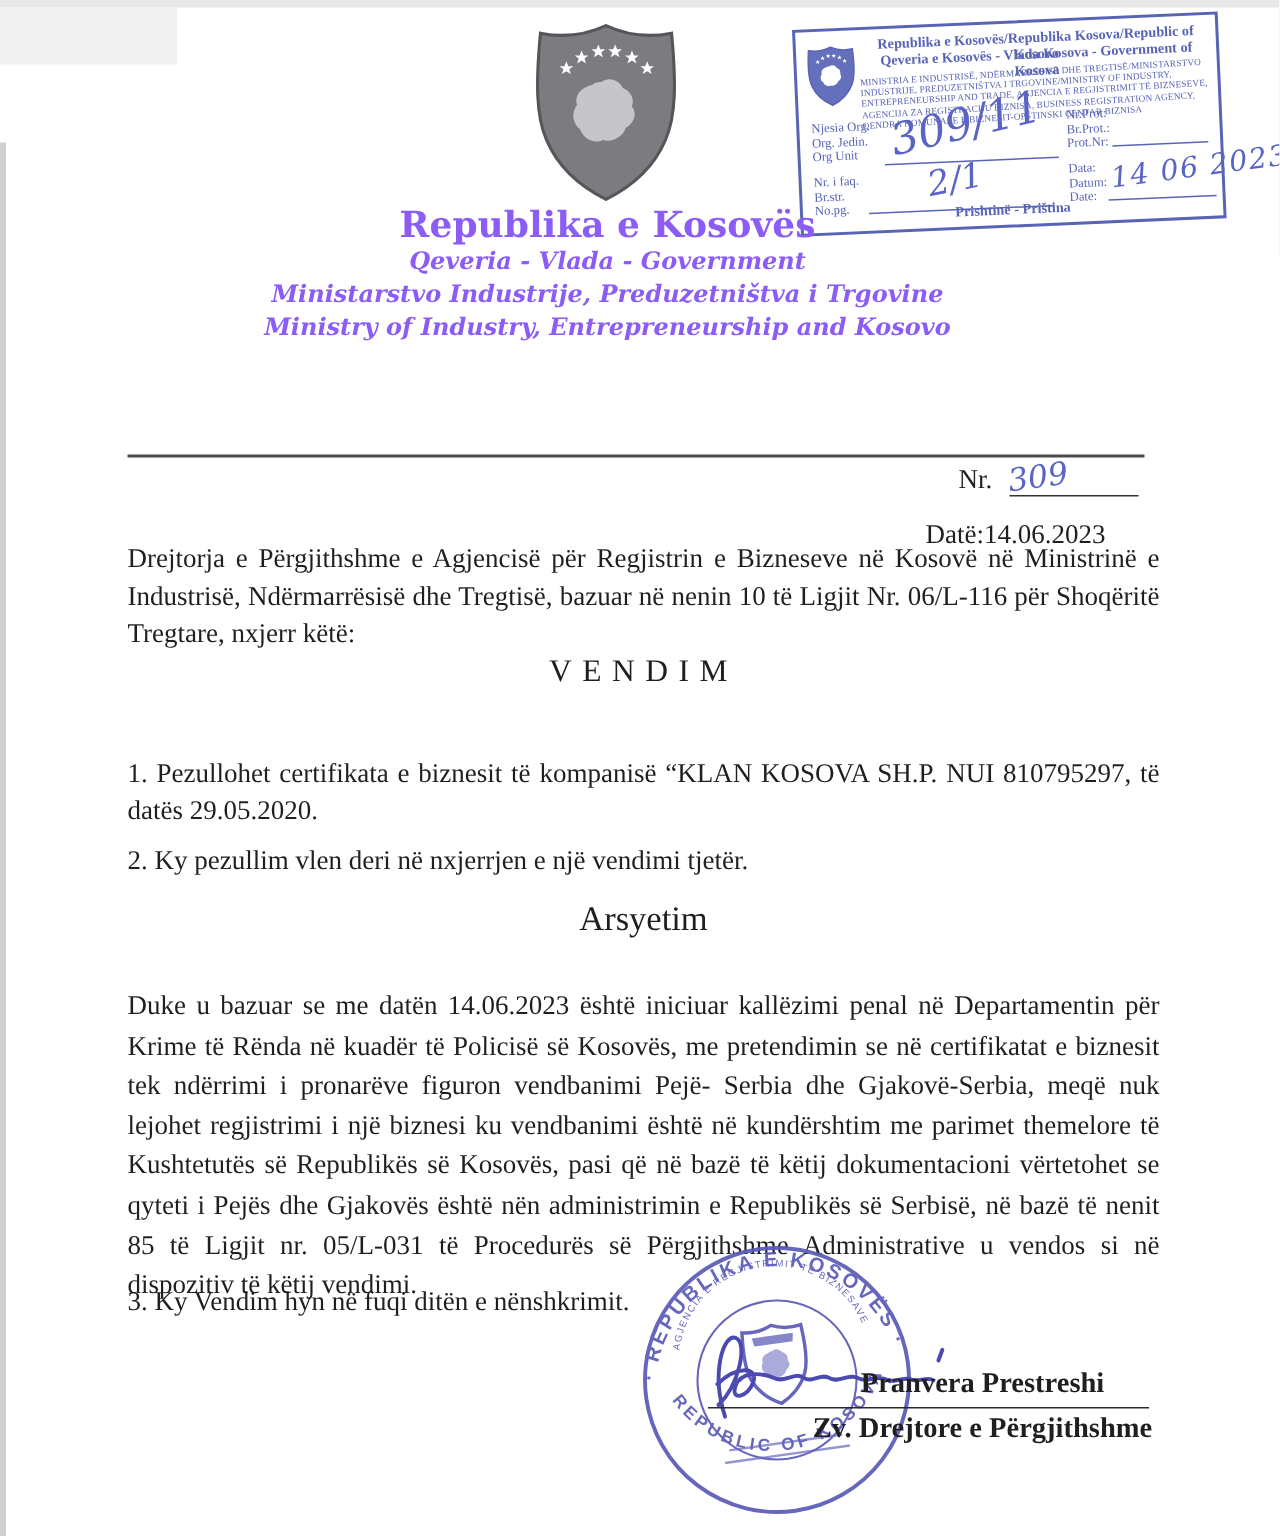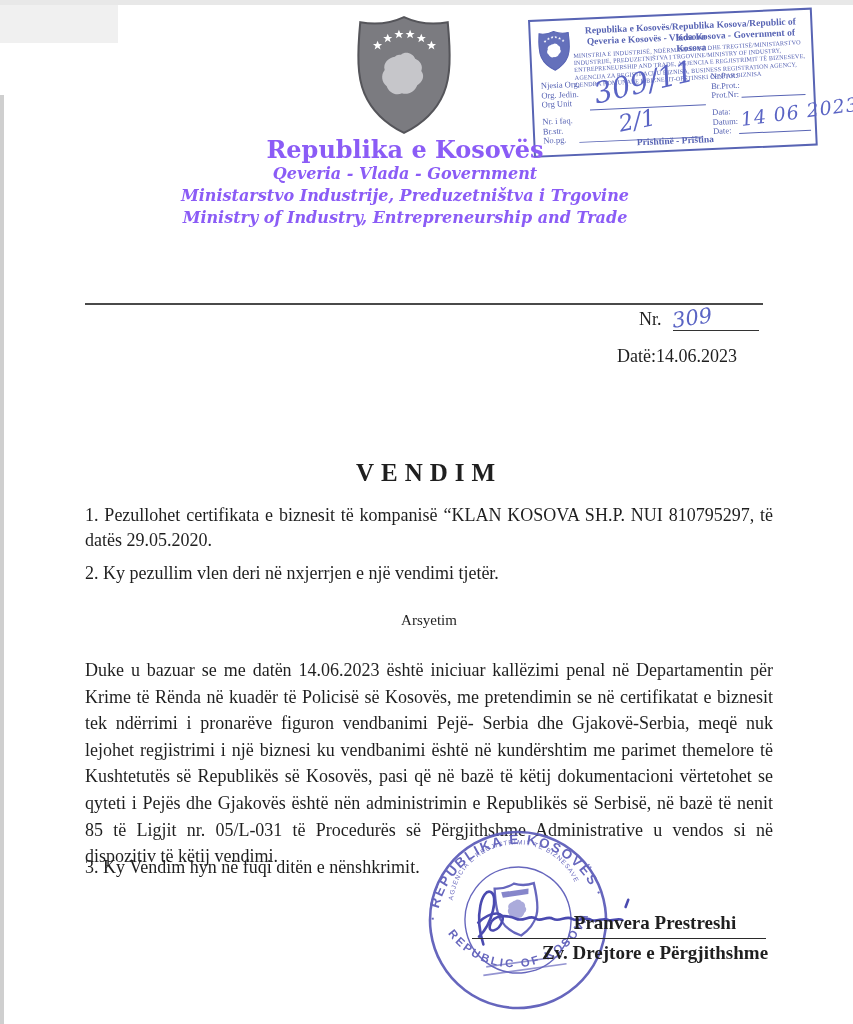--- a/index.html
+++ b/index.html
@@ -51,24 +51,24 @@
   .ref-nr-row{display:flex;align-items:flex-end;}
   .ref-nr-label{padding-left:44px;}
   .ref-nr-value{font-family:"DejaVu Serif",serif;font-style:italic;color:#5a64c4;font-size:21px;
      transform:rotate(-8deg);display:inline-block;margin-left:10px;}
   .ref-nr-line{position:absolute;left:78px;top:24px;width:86px;border-top:1.6px solid #333;}
   .ref-date{margin-top:16px;padding-left:22px;}
 
   .para{position:absolute;left:85px;width:688px;font-size:18px;line-height:25px;text-align:justify;}
   .p-intro{top:360px;}
   .h-center{position:absolute;left:85px;width:688px;text-align:center;}
-  .h-vendim{top:459px;font-weight:bold;font-size:25px;letter-spacing:7px;}
+  .h-vendim{top:435px;font-weight:normal;font-size:21px;letter-spacing:7px;}
   .p-item1{top:503px;}
   .p-item2{top:561px;}
-  .h-arsyetim{top:600px;font-size:15px;margin-top:12px;}
+  .h-arsyetim{top:600px;font-size:23px;}
   .p-reason{top:657px;line-height:26.6px;}
   .p-item3{top:855px;}
 
   
   .round-stamp{position:absolute;left:418px;top:820px;width:200px;height:200px;transform:rotate(-8deg);opacity:.92;}
   .sig-script{position:absolute;left:448px;top:876px;width:240px;height:80px;}
   .sig-name{position:absolute;left:535px;top:900px;width:240px;text-align:center;font-weight:bold;font-size:19px;margin-top:12px;}
   .sig-line{position:absolute;left:472px;top:938px;width:294px;border-top:1.8px solid #2a2a2a;}
   .sig-title{position:absolute;left:535px;top:942px;width:240px;text-align:center;font-weight:bold;font-size:19px;}
 </style>
@@ -140,34 +140,35 @@
     <div class="rs-hand rs-v-date">14 06 2023</div>
     <div class="rs-rule rs-rule-date"></div>
 
     <div class="rs-city">Prishtinë - Priština</div>
   </div>
 
   <div class="titles">
     <div class="t1">Republika e Kosovës</div>
     <div class="t-it">Qeveria - Vlada - Government</div>
     <div class="t-it">Ministarstvo Industrije, Preduzetništva i Trgovine</div>
-    <div class="t-it">Ministry of Industry, Entrepreneurship and Trade</div>
+    <div class="t-it">Ministry of Industry, Entrepreneurship and Kosovo</div>
   </div>
 
   <div class="hr-main"></div>
 
   <div class="ref-block">
     <div class="ref-nr-row">
       <span class="ref-nr-label">Nr.</span>
       <span class="ref-nr-value">309</span>
     </div>
     <div class="ref-nr-line"></div>
     <div class="ref-date">Datë:14.06.2023</div>
   </div>
 
+  <div class="para p-intro">Drejtorja e Përgjithshme e Agjencisë për Regjistrin e Bizneseve në Kosovë në Ministrinë e Industrisë, Ndërmarrësisë dhe Tregtisë, bazuar në nenin 10 të Ligjit Nr. 06/L-116 për Shoqëritë Tregtare,  nxjerr këtë:</div>
 
   <div class="h-center h-vendim">VENDIM</div>
 
   <div class="para p-item1">1.  Pezullohet certifikata e biznesit të kompanisë “KLAN KOSOVA SH.P. NUI 810795297, të datës 29.05.2020.</div>
   <div class="para p-item2">2. Ky pezullim vlen deri në nxjerrjen e një vendimi tjetër.</div>
 
   <div class="h-center h-arsyetim">Arsyetim</div>
 
   <div class="para p-reason">Duke u bazuar se me datën 14.06.2023 është iniciuar kallëzimi penal në Departamentin për Krime të Rënda në kuadër të Policisë së Kosovës, me pretendimin se në certifikatat e biznesit tek ndërrimi i pronarëve figuron vendbanimi Pejë- Serbia dhe Gjakovë-Serbia, meqë nuk lejohet regjistrimi i një biznesi ku vendbanimi është në kundërshtim me parimet themelore të Kushtetutës së Republikës së Kosovës, pasi që në bazë të këtij dokumentacioni vërtetohet se qyteti i Pejës dhe Gjakovës është nën administrimin e Republikës së Serbisë, në bazë të nenit 85 të Ligjit nr. 05/L-031 të Procedurës së Përgjithshme Administrative u vendos si në dispozitiv të këtij vendimi.</div>
 

